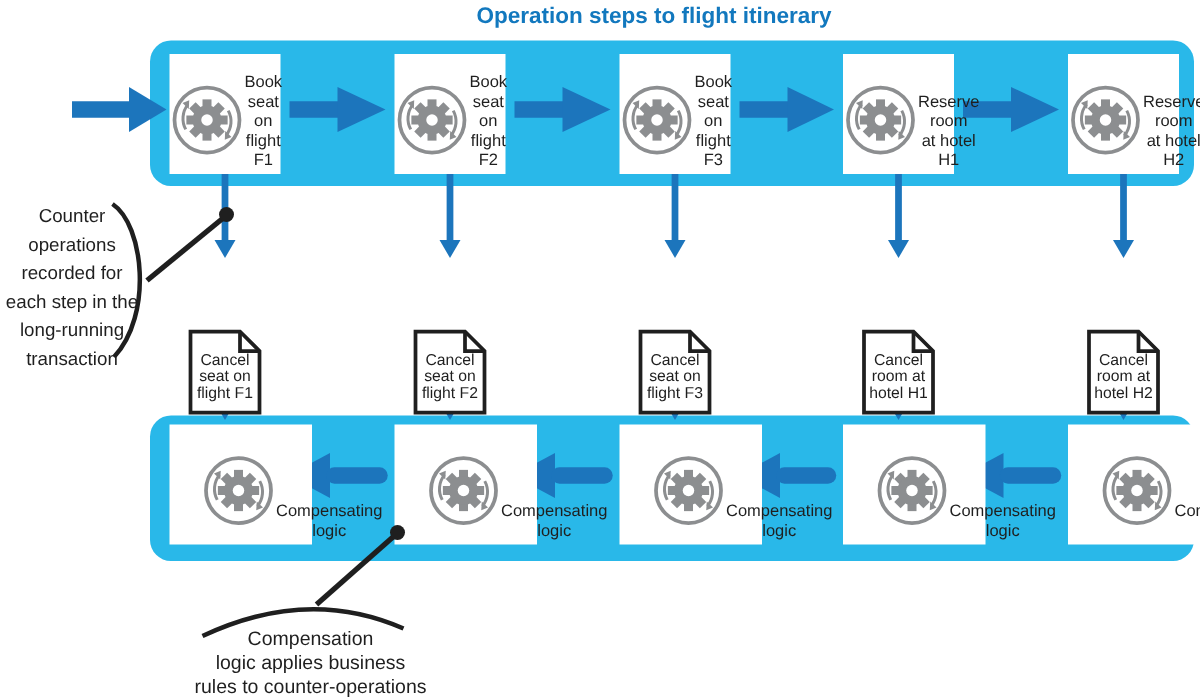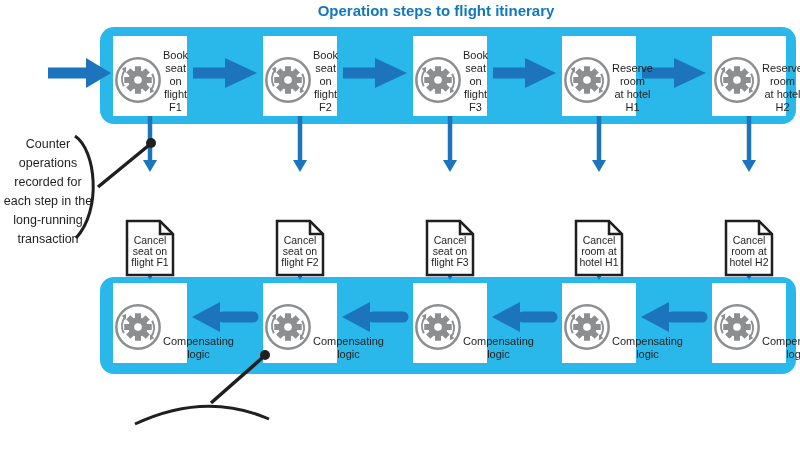--- a/index.html
+++ b/index.html
@@ -21,21 +21,21 @@
   .sh.round{stroke-linecap:round;}
   .ar{fill:var(--c-arrow,#1c75bc);}
   .vl{stroke:var(--c-arrow,#1c75bc); stroke-width:4.5px;}
   .bl{stroke:var(--c-ink,#1f1f1f); fill:none;}
   .bd{fill:var(--c-ink,#1f1f1f);}
   .box{
     position:absolute; width:74px; height:80px; background:#fff; z-index:3;
     display:flex; flex-direction:row; align-items:center;
   }
   .box.op{top:36px;}
-  .box.comp{top:283px;}
+  .box.comp{top:283px;padding-left:21px;}
   .gear-icon{color:var(--c-icon,#8c8e90); margin-top:7px; flex:0 0 auto;}
   .box-label{
     margin-top:auto; margin-bottom:2px; text-align:center;
     font-size:11px; line-height:13px; white-space:pre-line; width:100%;
   }
   .doc{position:absolute; top:173px; width:50px; height:58px; z-index:3;margin-top:46px;}
   .doc-shape{position:absolute; left:0; top:0;}
   .doc-label{
     position:absolute; left:2px; top:16px; width:46px; text-align:center;
     font-size:10.5px; line-height:11px; white-space:pre-line;
@@ -280,20 +280,23 @@
 logic</div>
   </div>
 
 
   <div class="annotation left">Counter
 operations
 recorded for
 each step in the
 long-running
 transaction</div>
+  <div class="annotation bottom">Compensation
+logic applies business
+rules to counter-operations</div>
 
   <svg class="overlay z-lines">
     <g>
       <path class="bl" d="M75,136 C96,150 102,210 76,238" stroke-width="3"></path>
       <line class="bl" x1="98" y1="187" x2="148" y2="146" stroke-width="3.5"></line>
       <circle class="bd" cx="151" cy="143" r="5"></circle>
     </g>
     <g>
       <path class="bl" d="M135,424 Q205,391 269,419" stroke-width="3"></path>
       <line class="bl" x1="211" y1="403" x2="262" y2="358" stroke-width="3.5"></line>

